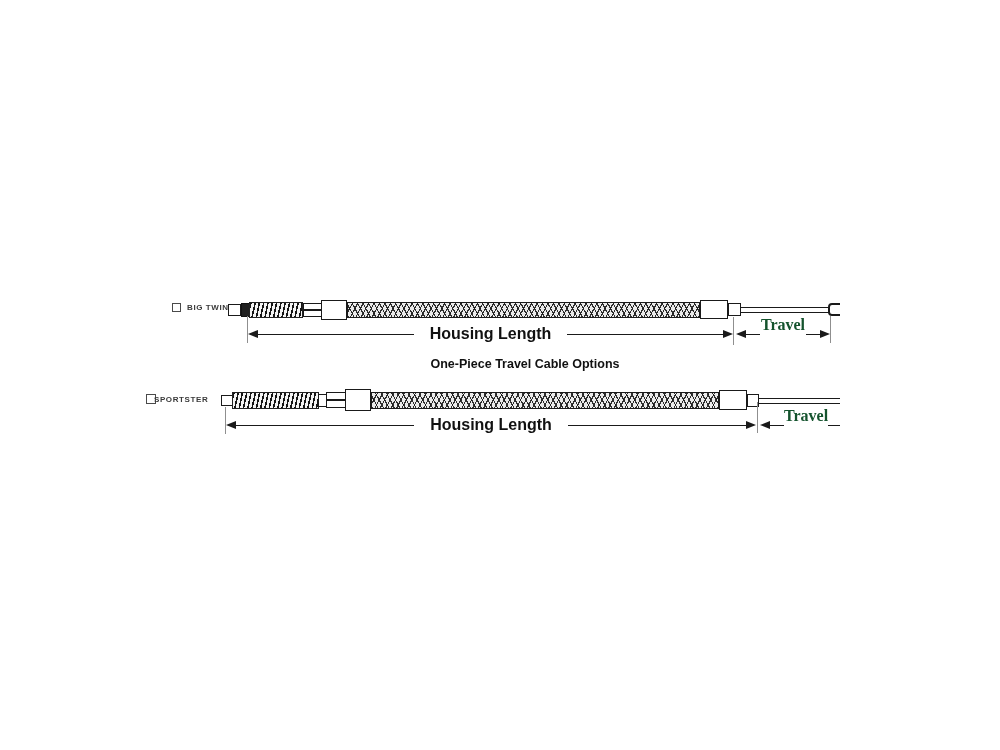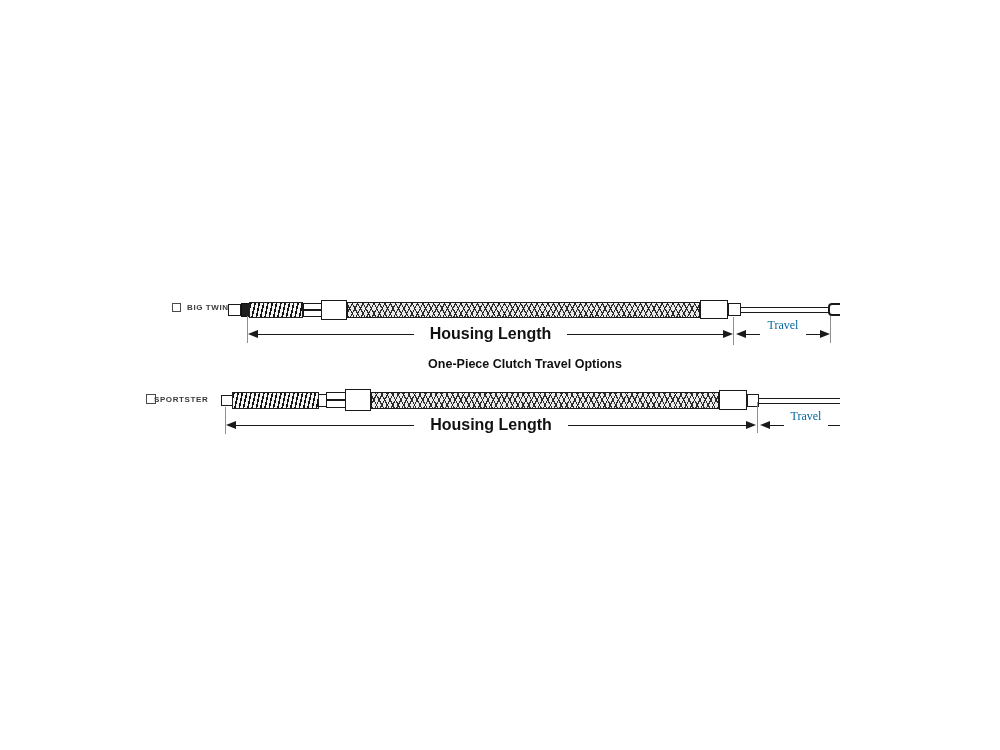--- a/index.html
+++ b/index.html
@@ -27,21 +27,21 @@
   .opt{position:absolute;font-size:8px;font-weight:700;letter-spacing:.6px;color:#3a3a3a;white-space:nowrap;}
   .tick{position:absolute;width:1.3px;background:#8f8f8f;}
   .dim{position:absolute;display:flex;align-items:center;height:10px;}
   .seg{flex:1;height:0;border-top:1.3px solid #1a1a1a;}
   .arr-l{width:0;height:0;border-top:4px solid transparent;border-bottom:4px solid transparent;border-right:10px solid #1a1a1a;}
   .arr-r{width:0;height:0;border-top:4px solid transparent;border-bottom:4px solid transparent;border-left:10px solid #1a1a1a;}
   .dim-label{padding:0 16px;font-size:16px;font-weight:700;color:#111;white-space:nowrap;}
   .dim.travel .seg{flex:0 0 14px;}
   .travel-label{
     flex:1;text-align:center;transform:translateY(-9px);
-    font-family:"Liberation Serif",serif;font-size:12px;font-weight:400;color:#0369a1;white-space:nowrap;
+    font-family:"Liberation Serif",serif;font-size:16px;font-weight:700;color:#14532d;white-space:nowrap;
   }
   .title{position:absolute;left:375px;top:357px;width:300px;text-align:center;font-size:12.5px;font-weight:700;color:#111;white-space:nowrap;}
 </style>
 </head>
 <body>
 
 <div id="canvas">
 
   <div>
     <span class="cb" style="left:172px;top:303px;width:9px;height:9px"></span>
@@ -72,21 +72,21 @@
 
     <div class="dim travel" style="left:736px;top:329px;width:94px">
       <span class="arr-l"></span>
       <span class="seg"></span>
       <span class="travel-label">Travel</span>
       <span class="seg"></span>
       <span class="arr-r"></span>
     </div>
   </div>
 
-  <div class="title">One-Piece Clutch Travel Options</div>
+  <div class="title">One-Piece Travel Cable Options</div>
 
   <div>
     <span class="cb" style="left:146px;top:394px;width:10px;height:10px"></span>
     <span class="opt" style="left:154px;top:395px">SPORTSTER</span>
 
     <span class="part" style="left:221px;top:395px;width:12px;height:11px"></span>
     <span class="coil" style="left:232px;top:392px;width:87px;height:17px"></span>
     <span class="part" style="left:318px;top:394px;width:9px;height:13px"></span>
     <span class="part split" style="left:326px;top:392px;width:20px;height:16px"></span>
     <span class="part" style="left:345px;top:389px;width:26px;height:22px"></span>

